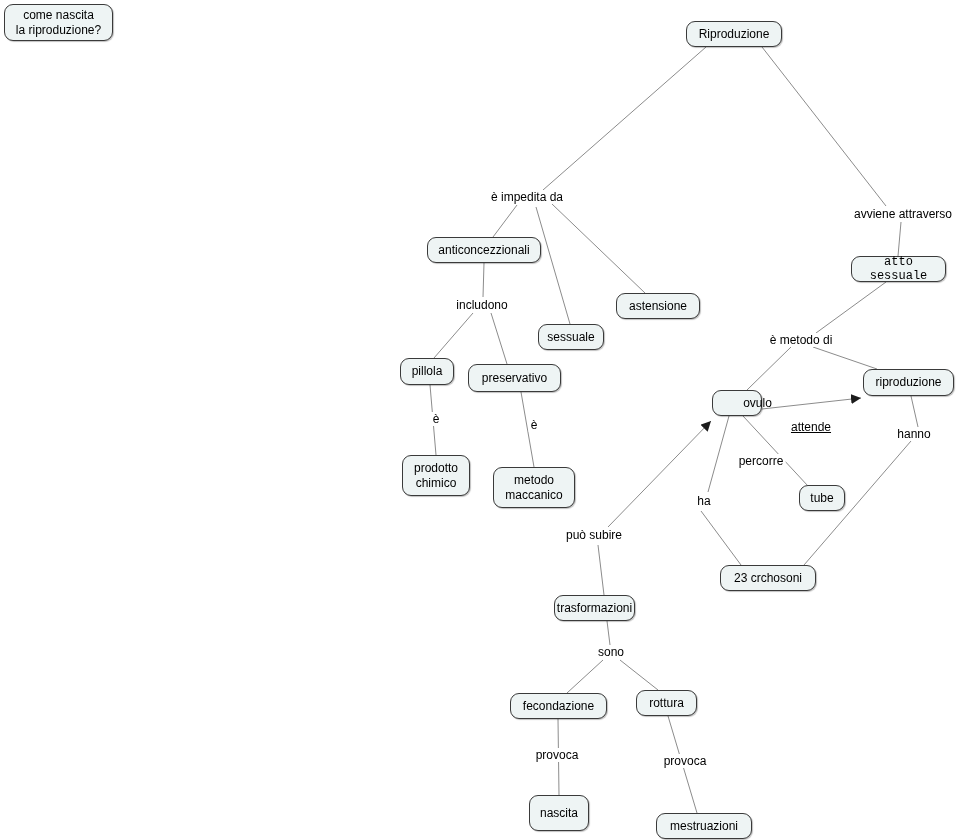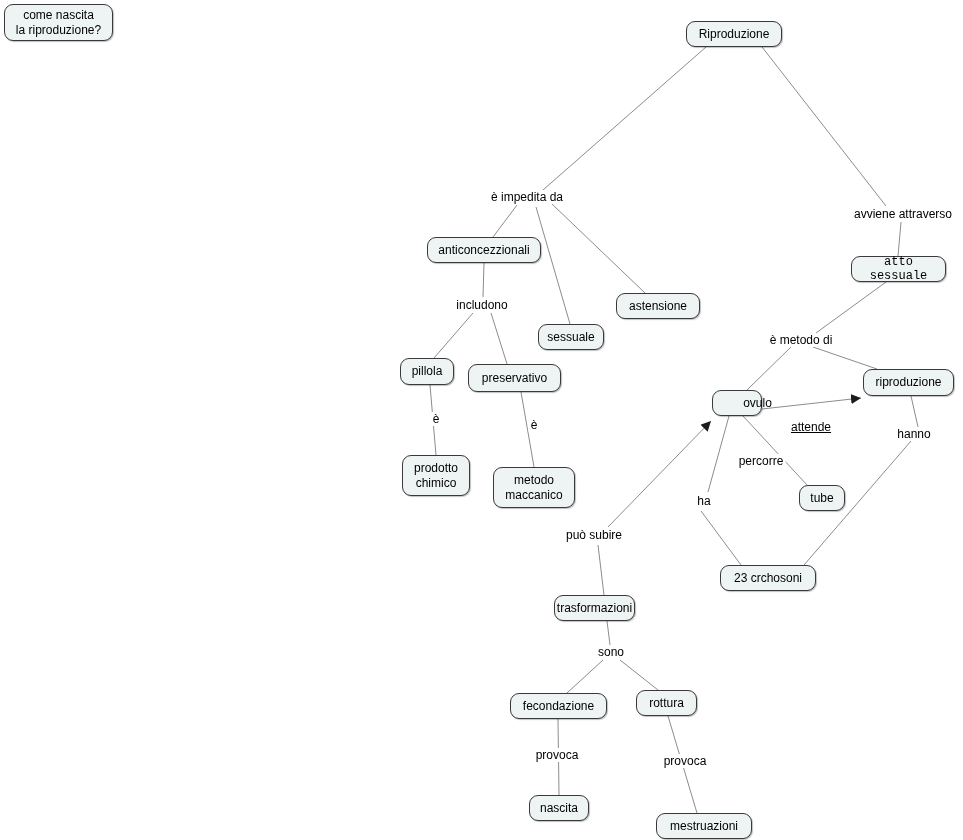--- a/index.html
+++ b/index.html
@@ -90,21 +90,21 @@
   <div class="node" style="left:493px; top:467px; width:82px; height:41px;">metodo
 maccanico</div>
   <div class="node" style="left:851px; top:256px; width:95px; height:26px;font-family:Liberation Mono, monospace;">atto sessuale</div>
   <div class="node" style="left:863px; top:369px; width:91px; height:27px;">riproduzione</div>
   <div class="node" style="left:712px; top:390px; width:50px; height:26px;padding-left:44px;">ovulo</div>
   <div class="node" style="left:799px; top:485px; width:46px; height:26px;">tube</div>
   <div class="node" style="left:720px; top:565px; width:96px; height:26px;">23 crchosoni</div>
   <div class="node" style="left:554px; top:595px; width:81px; height:26px;">trasformazioni</div>
   <div class="node" style="left:510px; top:693px; width:97px; height:26px;">fecondazione</div>
   <div class="node" style="left:636px; top:690px; width:61px; height:26px;">rottura</div>
-  <div class="node" style="left:529px; top:795px; width:60px; height:26px;">nascita</div>
+  <div class="node" style="left:529px; top:795px; width:60px; height:36px;">nascita</div>
   <div class="node" style="left:656px; top:813px; width:96px; height:26px;">mestruazioni</div>
 
   <div class="link-label" style="left:527px; top:197px;">è impedita da</div>
   <div class="link-label" style="left:903px; top:214px;">avviene attraverso</div>
   <div class="link-label" style="left:482px; top:305px;">includono</div>
   <div class="link-label" style="left:436px; top:419px;">è</div>
   <div class="link-label" style="left:534px; top:425px;">è</div>
   <div class="link-label" style="left:801px; top:340px;">è metodo di</div>
   <div class="link-label" style="left:811px; top:427px;text-decoration:underline;">attende</div>
   <div class="link-label" style="left:914px; top:434px;">hanno</div>

